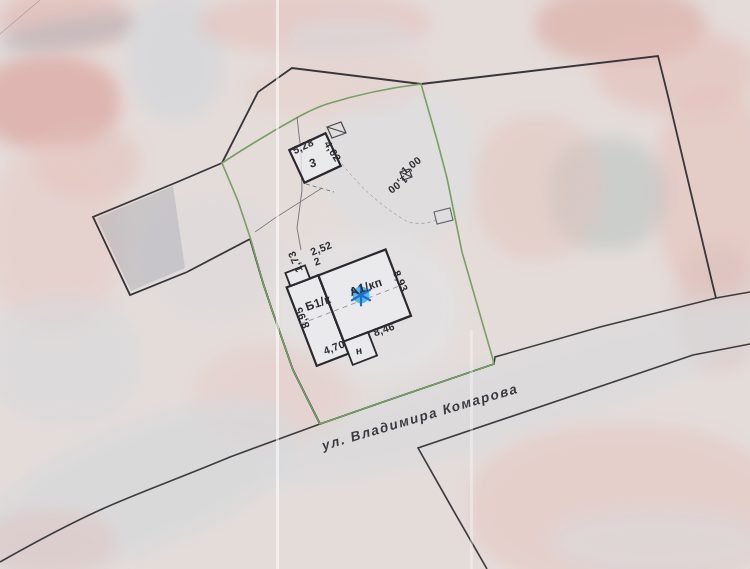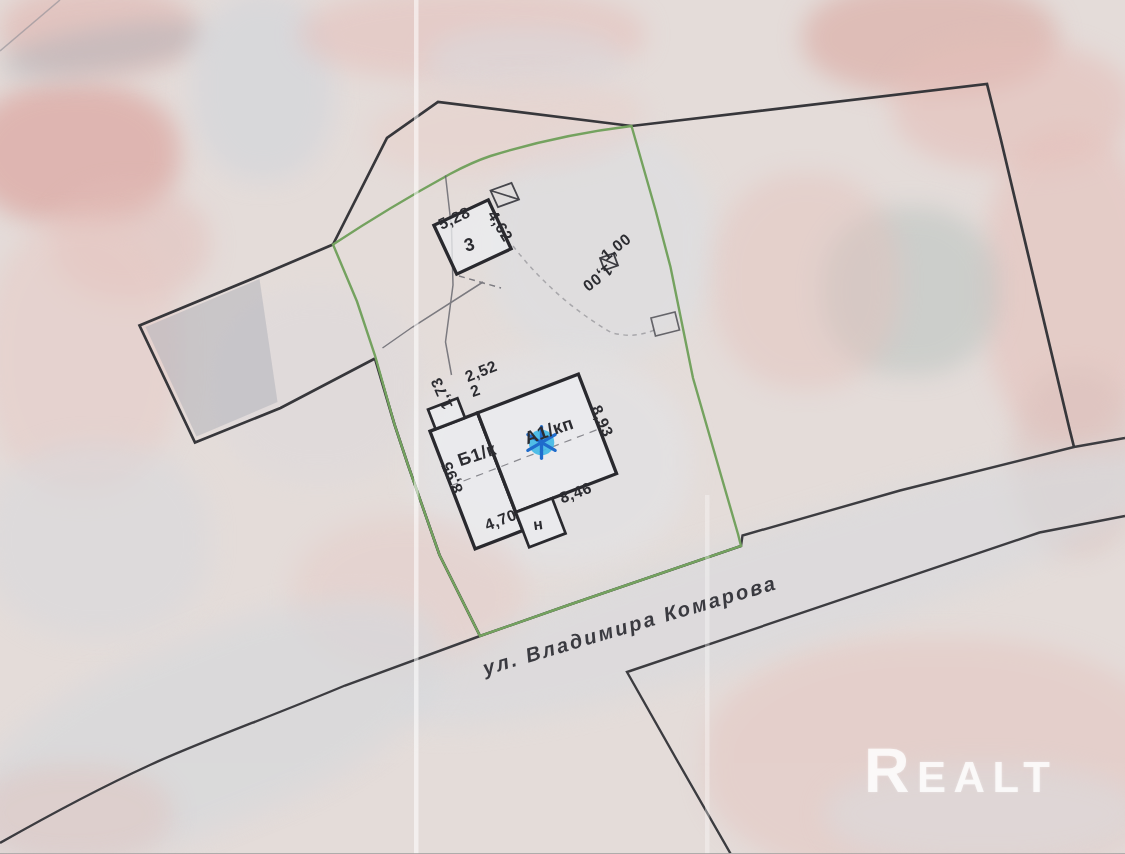--- a/index.html
+++ b/index.html
@@ -130,14 +130,13 @@
   <span class="lbl" style="left:401px;top:281px;--r:66deg">8,93</span>
   <span class="lbl" style="left:384px;top:329px;--r:-20deg">8,46</span>
 
   <span class="lbl" style="left:359px;top:350px;--r:-8deg">н</span>
 
   <span class="lbl" style="left:411px;top:165px;--r:-38deg">1,00</span>
   <span class="lbl" style="left:398px;top:185px;--r:142deg">1,00</span>
 
   <span class="street" style="left:420px;top:417px;">ул. Владимира Комарова</span>
 
-  <div class="wm">Realt</div>
 </div>
 
 </body></html>

